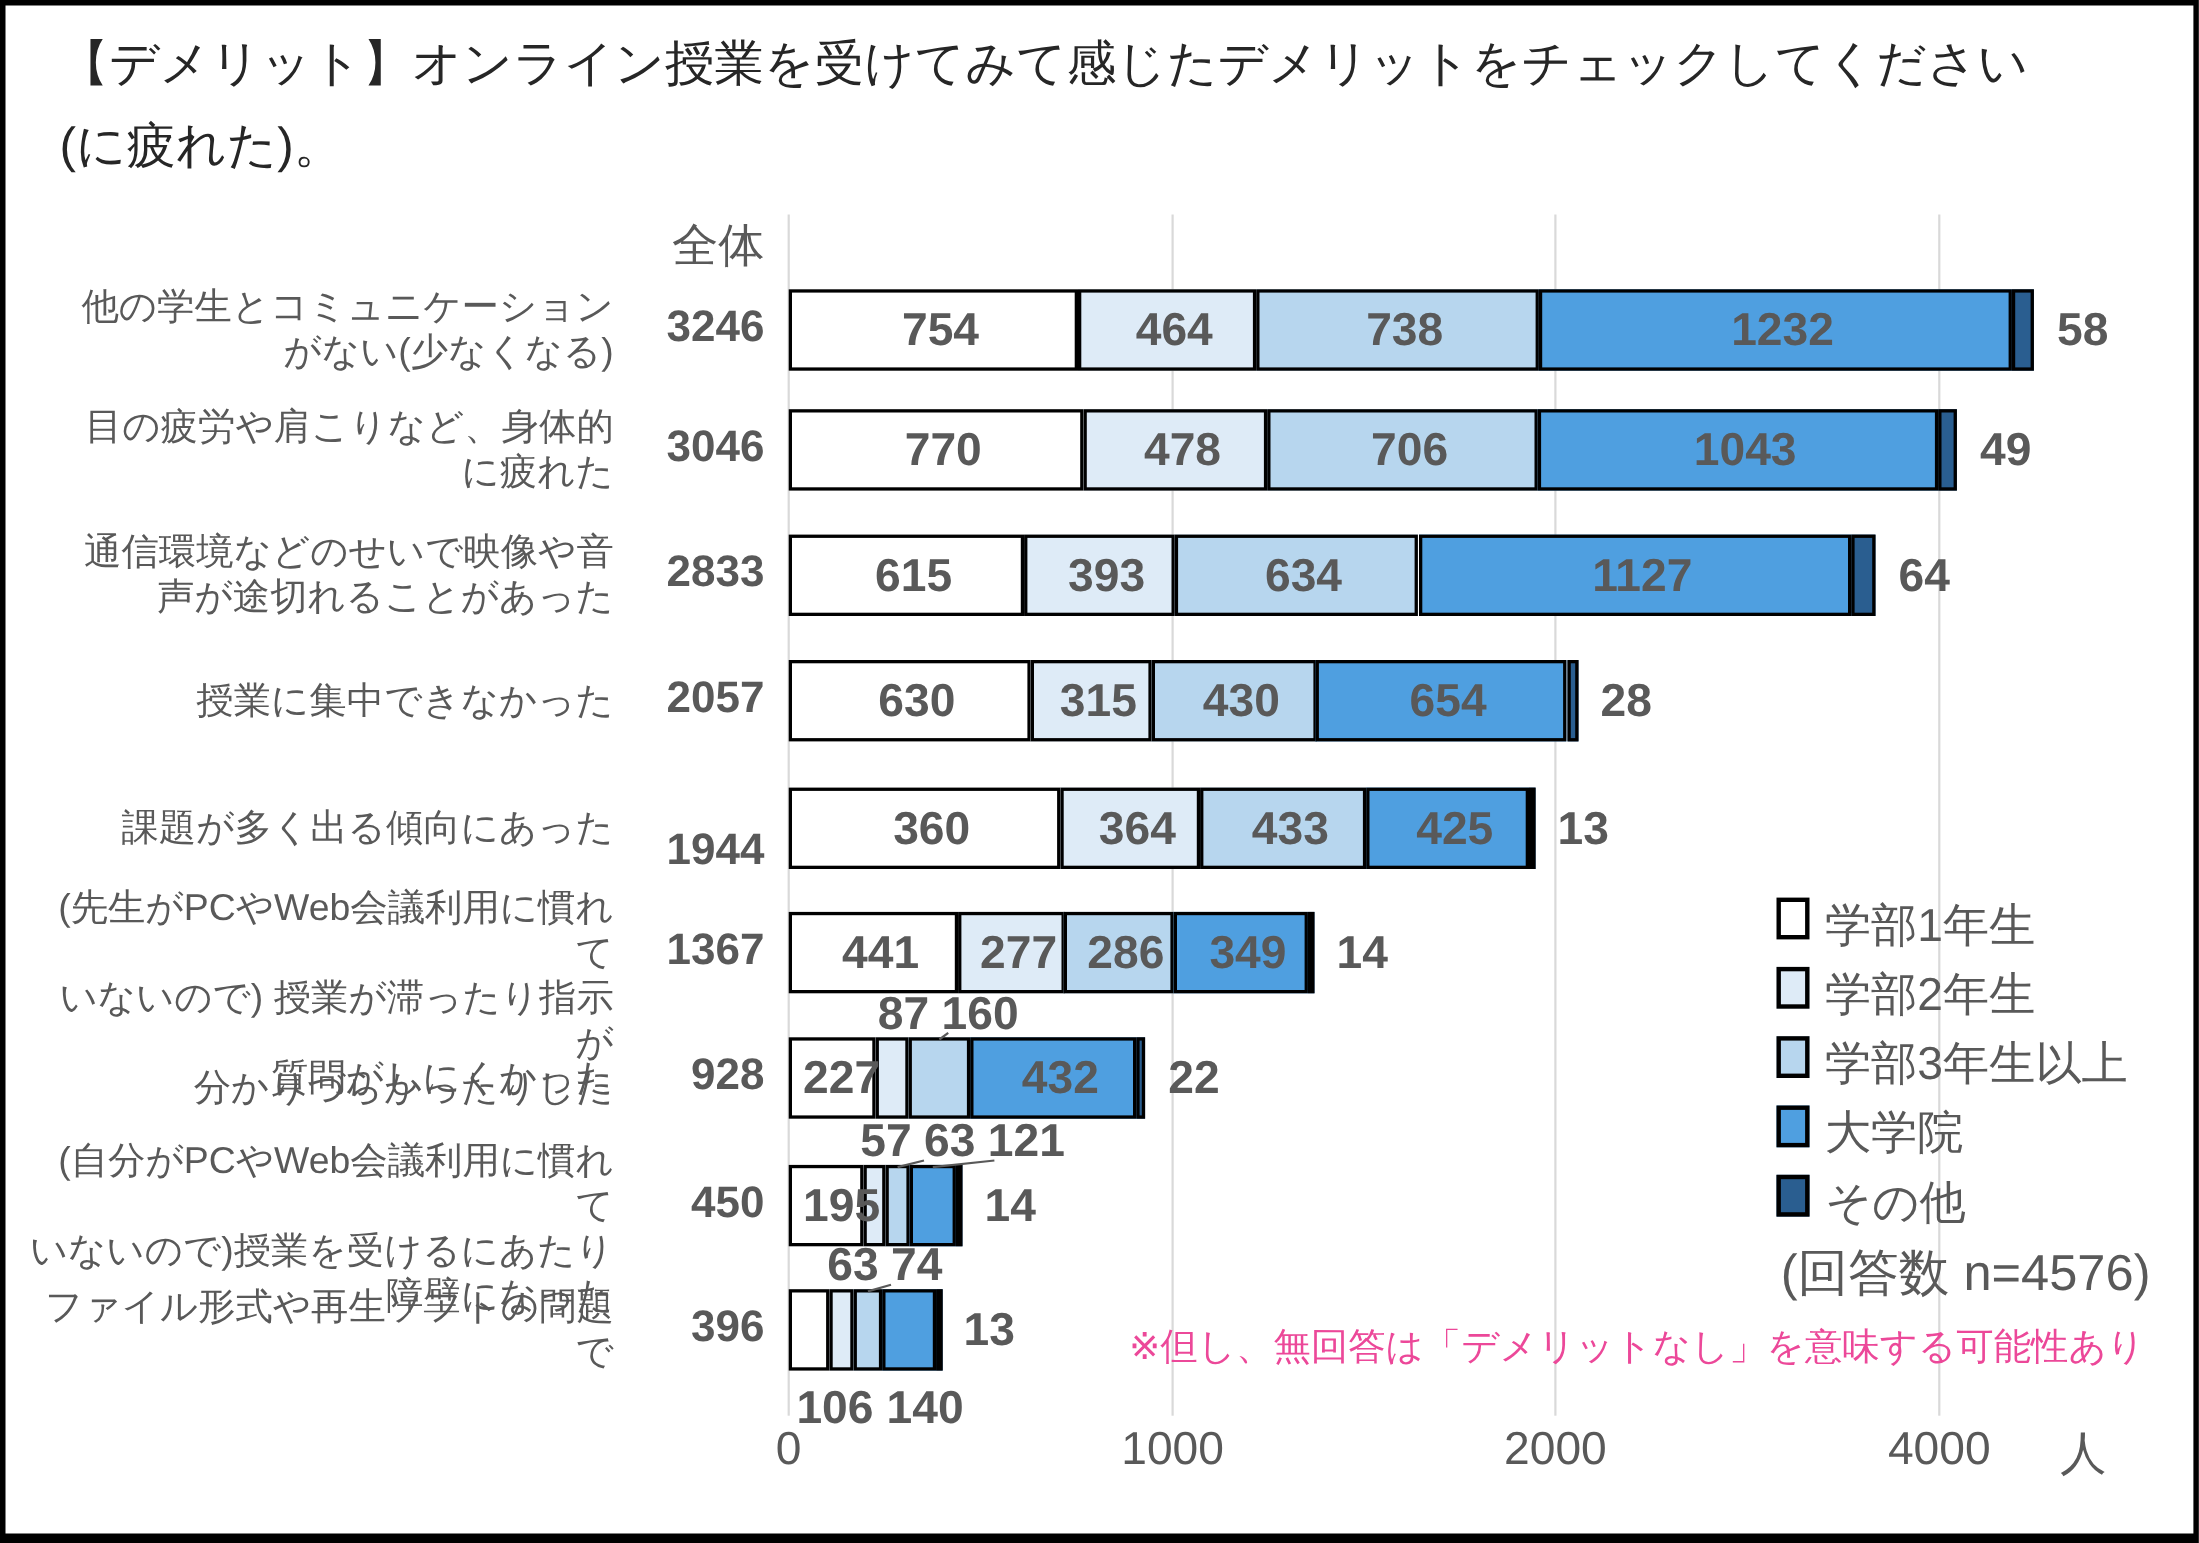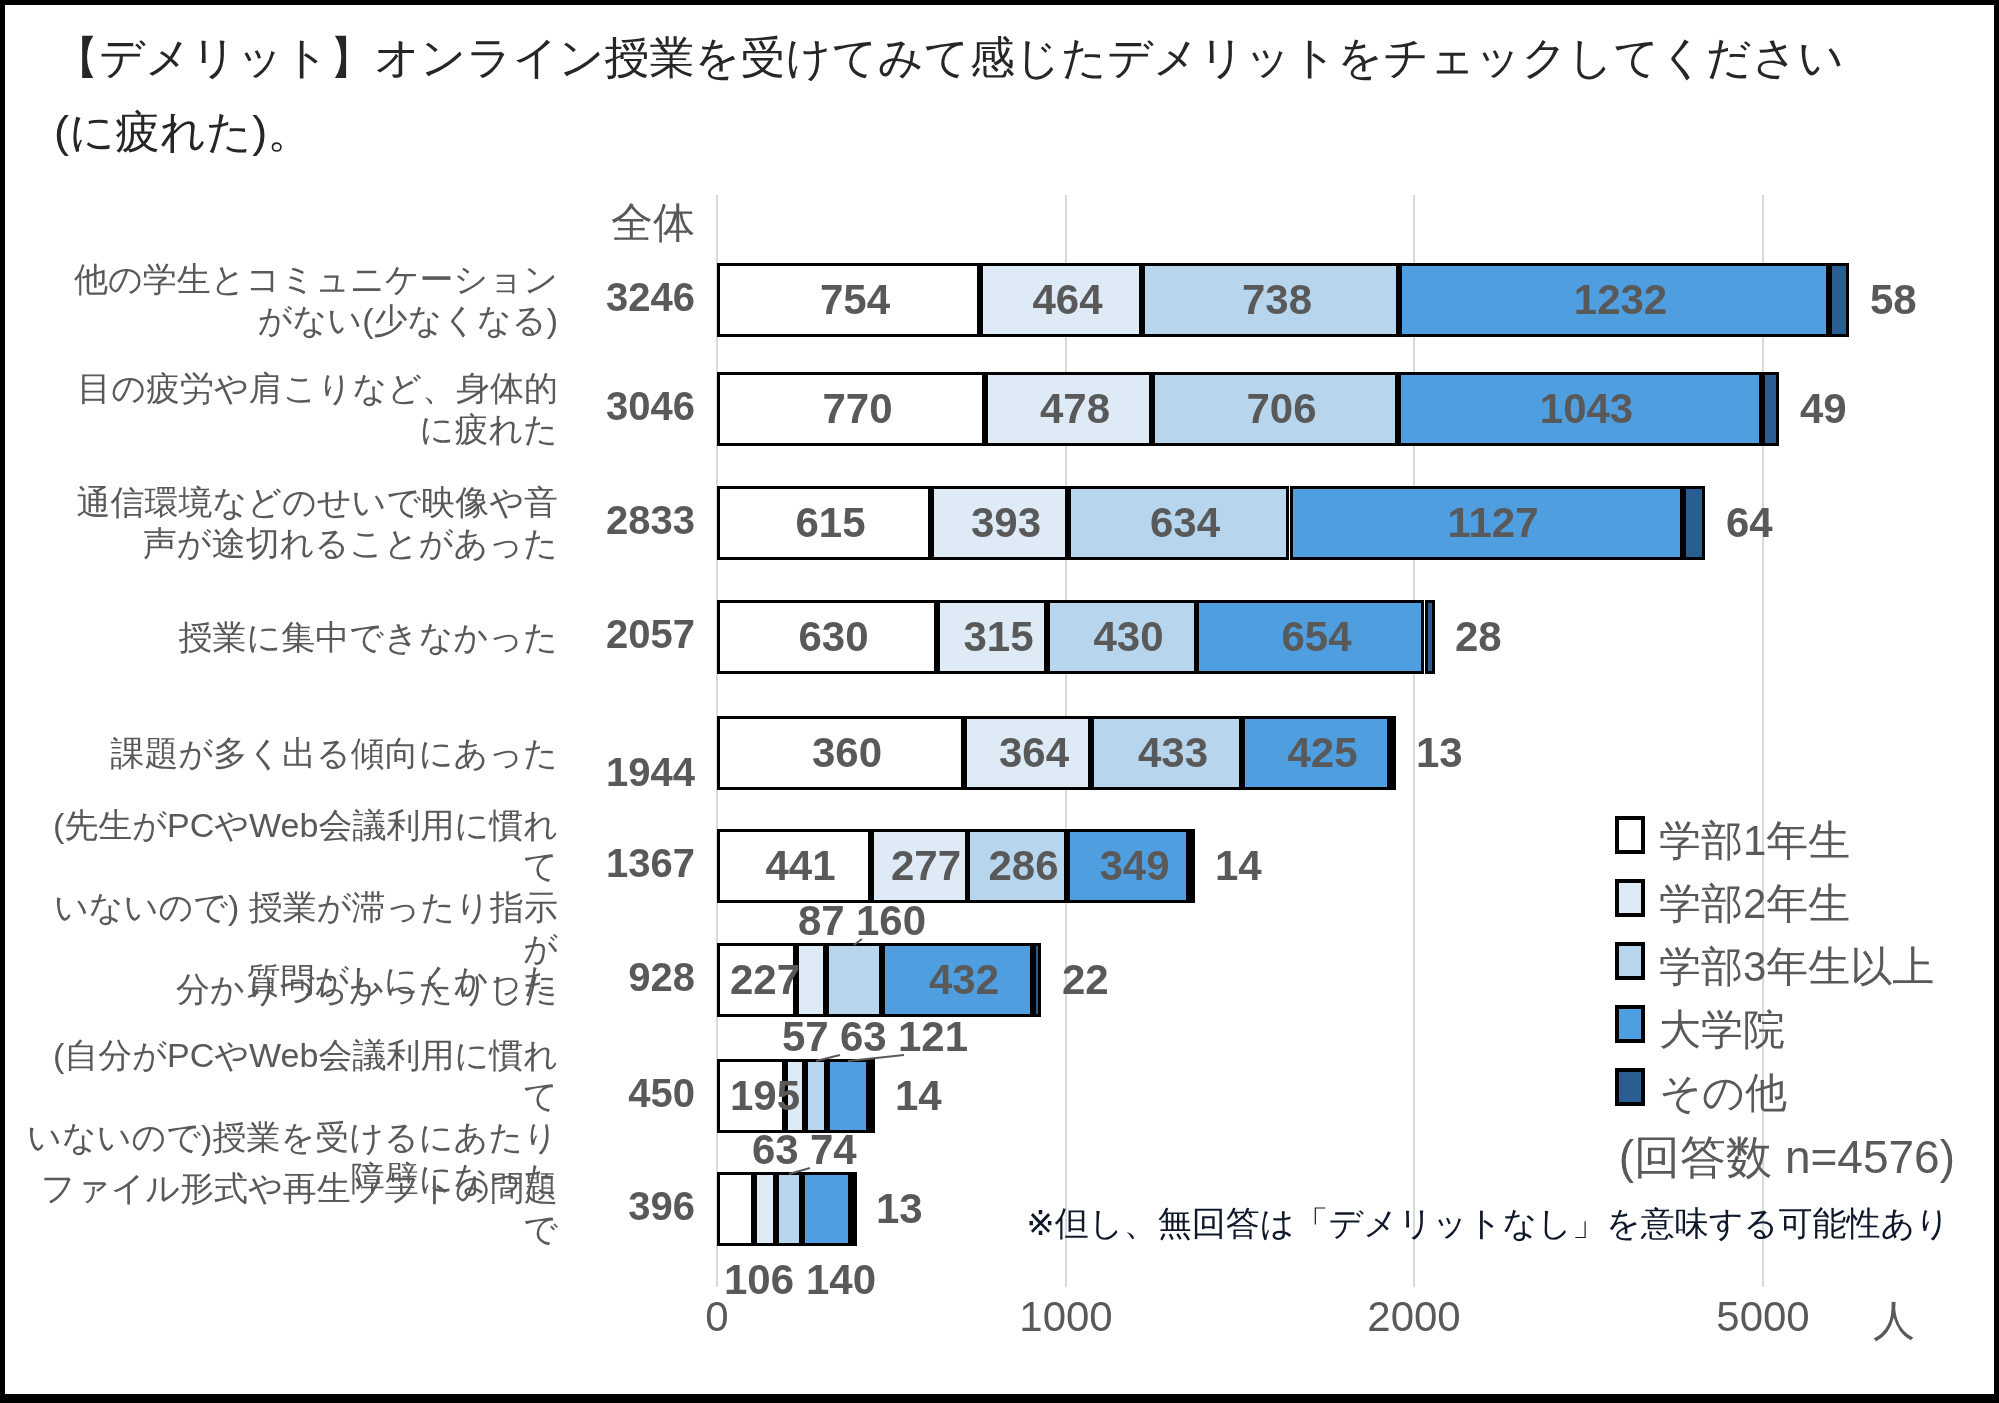--- a/index.html
+++ b/index.html
@@ -44,21 +44,21 @@
   }
   .legend-text{
     position:absolute;left:44px;top:0;font-size:42px;color:#595959;white-space:nowrap;
   }
   .legend-note{
     position:absolute;left:1500px;width:450px;text-align:right;
     font-size:46px;color:#595959;z-index:3;
   }
   .footnote{
     position:absolute;left:900px;width:1045px;text-align:right;
-    font-size:34px;color:#0f172a;z-index:3;
+    font-size:34px;color:#ec4899;z-index:3;
   }
   .leader-svg{position:absolute;left:0;top:0;z-index:4;pointer-events:none;}
 </style>
 </head>
 <body>
 
 <div class="frame">
   <div class="title">
     <span>【デメリット】オンライン授業を受けてみて感じたデメリットをチェックしてください</span><br>
     <span>(に疲れた)。</span>
@@ -67,21 +67,21 @@
   <div class="total-header" style="top:190px;">全体</div>
 
   <div id="chart">
       <div class="gridline" style="left: 711px; top: 190px; height: 1092px;"></div>
       <div class="tick-label" style="left: 612px; top: 1288px;">0</div>
       <div class="gridline" style="left: 1060px; top: 190px; height: 1092px;"></div>
       <div class="tick-label" style="left: 961px; top: 1288px;">1000</div>
       <div class="gridline" style="left: 1408px; top: 190px; height: 1092px;"></div>
       <div class="tick-label" style="left: 1309px; top: 1288px;">2000</div>
       <div class="gridline" style="left: 1757px; top: 190px; height: 1092px;"></div>
-      <div class="tick-label" style="left: 1658px; top: 1288px;">5000</div>
+      <div class="tick-label" style="left: 1658px; top: 1288px;">4000</div>
       <div class="cat-label" style="top: 254px;"><span>他の学生とコミュニケーション</span><br><span>がない(少なくなる)</span></div>
       <div class="total-col" style="top: 270px;">3246</div>
       <div class="seg" style="left: 712px; top: 258px; width: 263px; height: 74px; background: rgb(255, 255, 255);"></div>
       <div class="seg-label" style="left: 712px; top: 269px; width: 263px;">754</div>
       <div class="seg" style="left: 975px; top: 258px; width: 162px; height: 74px; background: rgb(222, 235, 247);"></div>
       <div class="seg-label" style="left: 975px; top: 269px; width: 162px;">464</div>
       <div class="seg" style="left: 1137px; top: 258px; width: 257px; height: 74px; background: rgb(183, 214, 238);"></div>
       <div class="seg-label" style="left: 1137px; top: 269px; width: 257px;">738</div>
       <div class="seg" style="left: 1394px; top: 258px; width: 430px; height: 74px; background: rgb(79, 159, 224);"></div>
       <div class="seg-label" style="left: 1394px; top: 269px; width: 430px;">1232</div>

